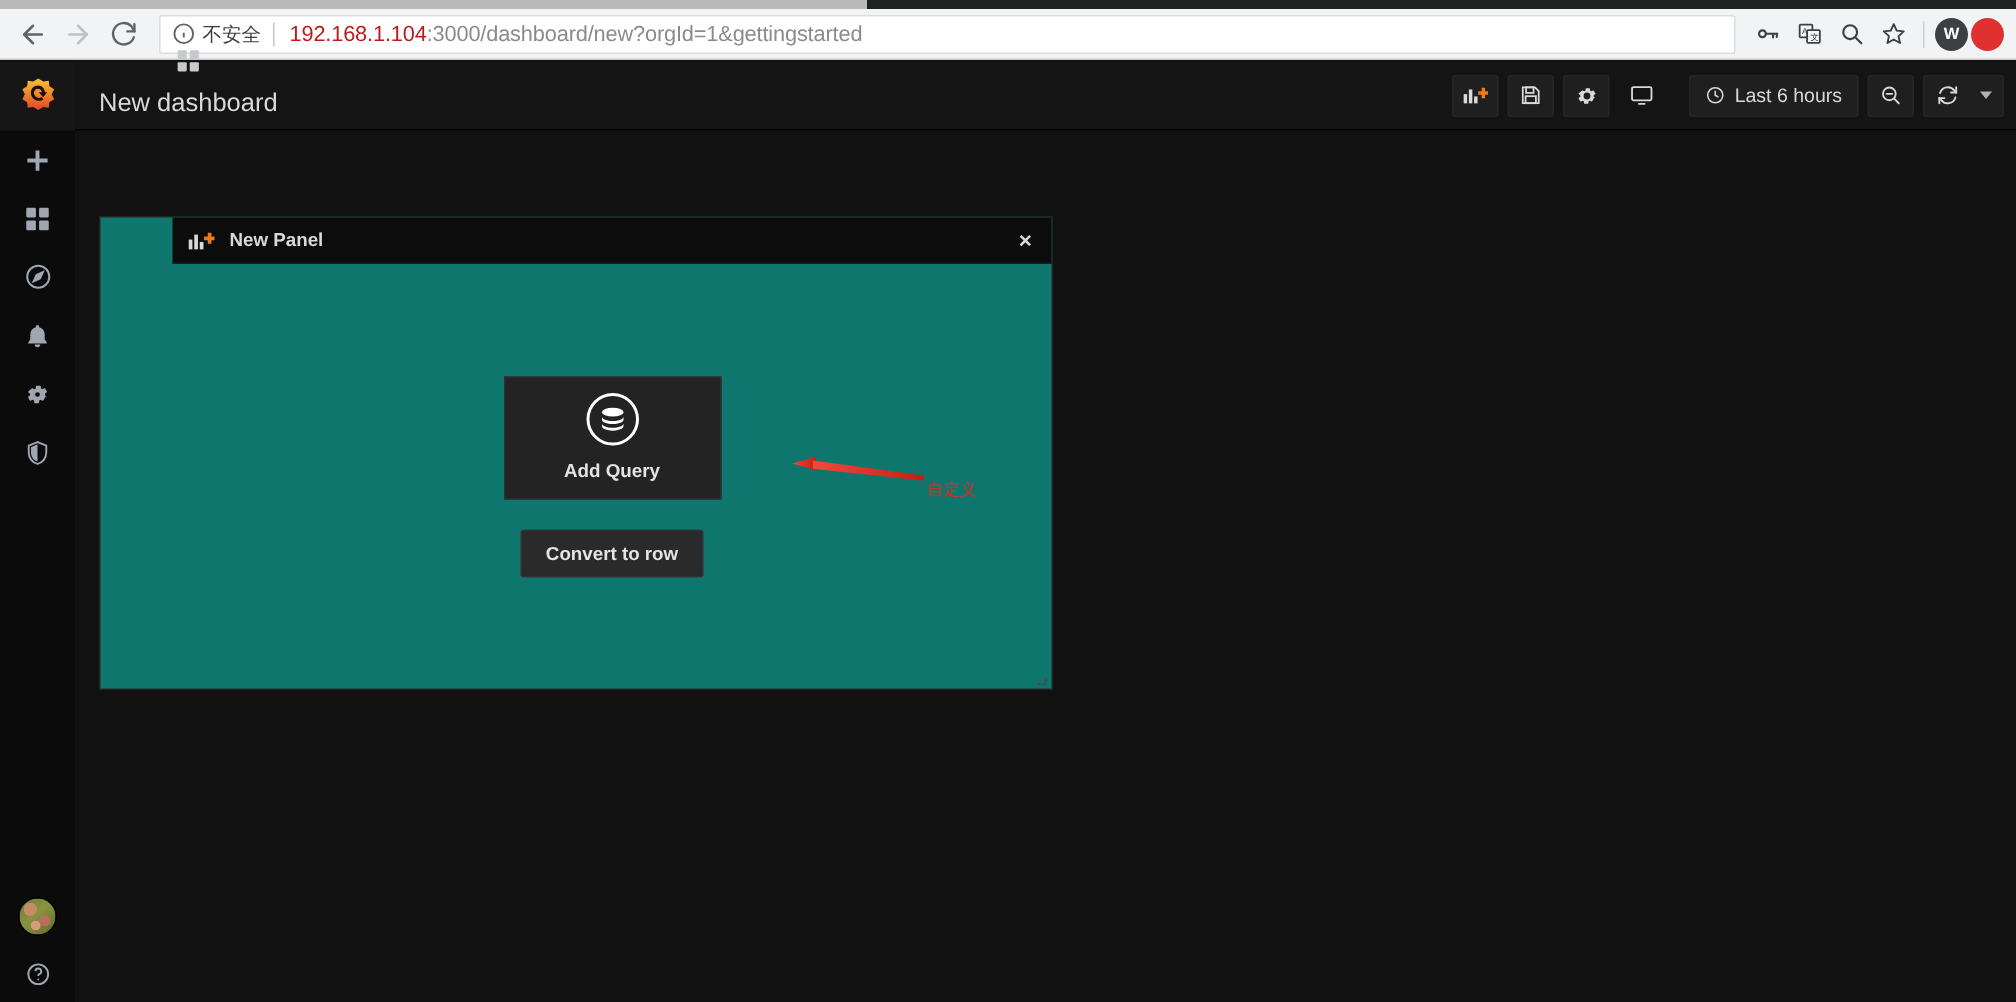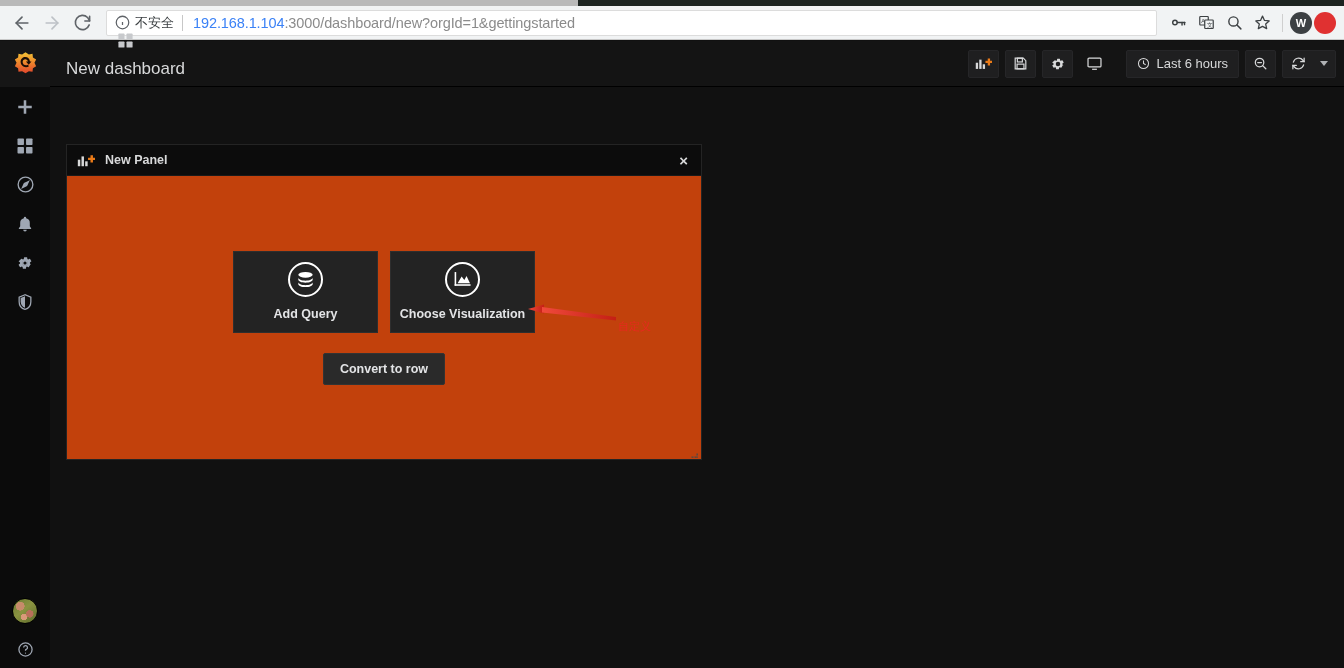--- a/index.html
+++ b/index.html
@@ -70,21 +70,21 @@
     background: #c7c7c7;
     margin-right: 10px;
     flex: 0 0 auto;
   }
   #omnibox .url {
     font-size: 14.5px;
     color: #8b8b8b;
     white-space: nowrap;
     letter-spacing: -0.1px;
   }
-  #omnibox .url .host { color: #3b82f6; }
+  #omnibox .url .host { color: #b91c1c; }
 
   .tb-icon {
     width: 26px; height: 26px;
     display: flex; align-items: center; justify-content: center;
     color: #3c4043;
     flex: 0 0 auto;
   }
   .ext-sep {
     width: 1px; height: 18px; background: #cfcfcf;
     margin: 0 5px; flex: 0 0 auto;
@@ -211,22 +211,23 @@
     position: absolute; left: 50px; top: 46px;
     width: 1294px; height: 581px;
     background: #111111;
   }
 
   
   #panel {
     position: absolute;
     left: 16px; top: 57px;
     width: 636px; height: 316px;
-    background: #c2410c;
+    background: #0f766e;
     border: 1px solid #242424;
+    padding-left: 48px;
   }
   #panel-header {
     height: 31px;
     background: #0c0c0c;
     display: flex; align-items: center;
     padding: 0 10px;
     border-bottom: 1px solid #1a1a1a;
   }
   #panel-header .panel-icon { margin-right: 10px; display: flex; }
   #panel-header .panel-title {
@@ -532,30 +533,20 @@
             <span class="circle-icon">
               <svg width="21" height="21" viewBox="0 0 24 24" fill="currentColor">
                 <ellipse cx="12" cy="6.6" rx="8.2" ry="3.3"></ellipse>
                 <path d="M3.8 10.1c0 1.8 3.7 3.3 8.2 3.3s8.2-1.5 8.2-3.3v2.3c0 1.8-3.7 3.3-8.2 3.3s-8.2-1.5-8.2-3.3z"></path>
                 <path d="M3.8 15.2c0 1.8 3.7 3.3 8.2 3.3s8.2-1.5 8.2-3.3v2.2c0 1.8-3.7 3.3-8.2 3.3s-8.2-1.5-8.2-3.3z"></path>
               </svg>
             </span>
             <span class="card-label">Add Query</span>
           </div>
 
-          <div class="action-card">
-            <span class="circle-icon">
-              <svg width="21" height="21" viewBox="0 0 24 24" fill="currentColor">
-                <rect x="3" y="3.5" width="1.8" height="15.5"></rect>
-                <rect x="3" y="17.4" width="18.2" height="1.8"></rect>
-                <path d="M6.4 16.2 11 8.6l3.1 3.9 2.5-4.4 4 8.1z"></path>
-              </svg>
-            </span>
-            <span class="card-label">Choose Visualization</span>
-          </div>
 
         </div>
 
         <button id="convert-row-btn">Convert to row</button>
 
         <span id="resize-handle">
           <svg width="12" height="12" viewBox="0 0 12 12" fill="currentColor">
             <rect x="7.5" y="9.5" width="2" height="1.3"></rect>
             <rect x="4.5" y="9.5" width="2" height="1.3"></rect>
             <rect x="9.5" y="6.5" width="1.3" height="2"></rect>

